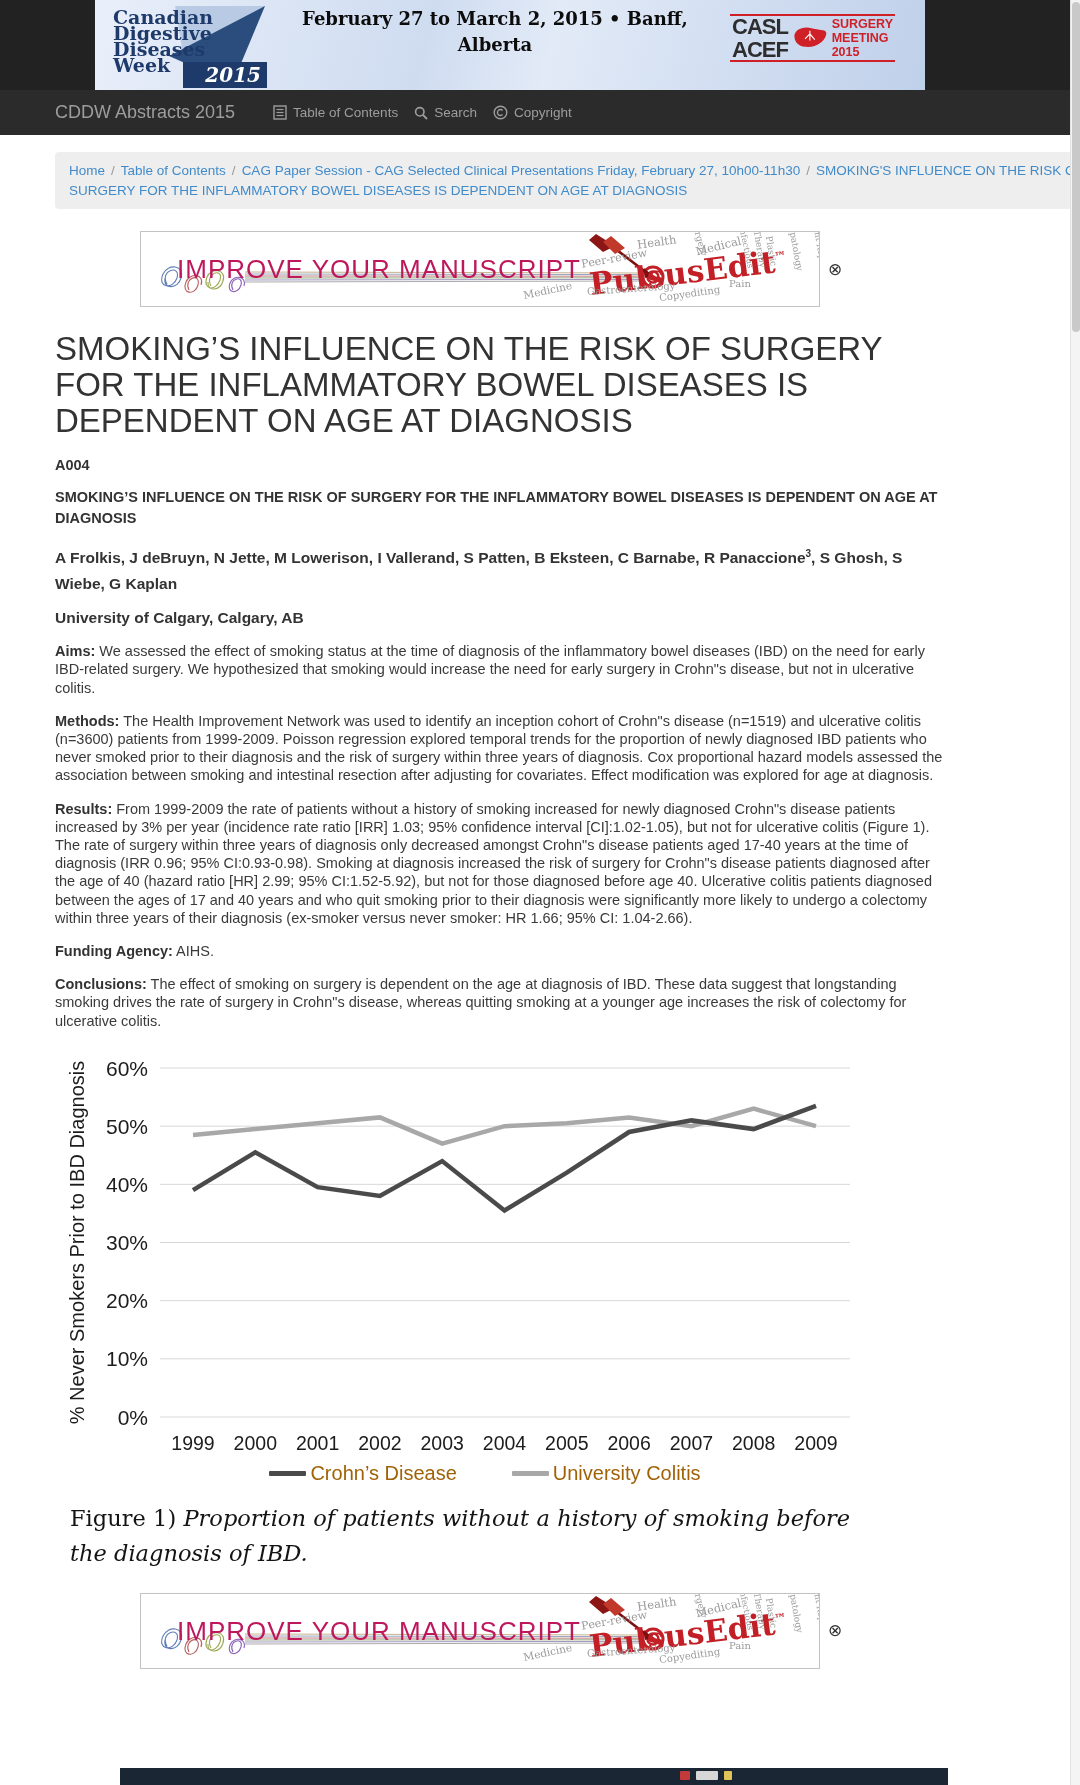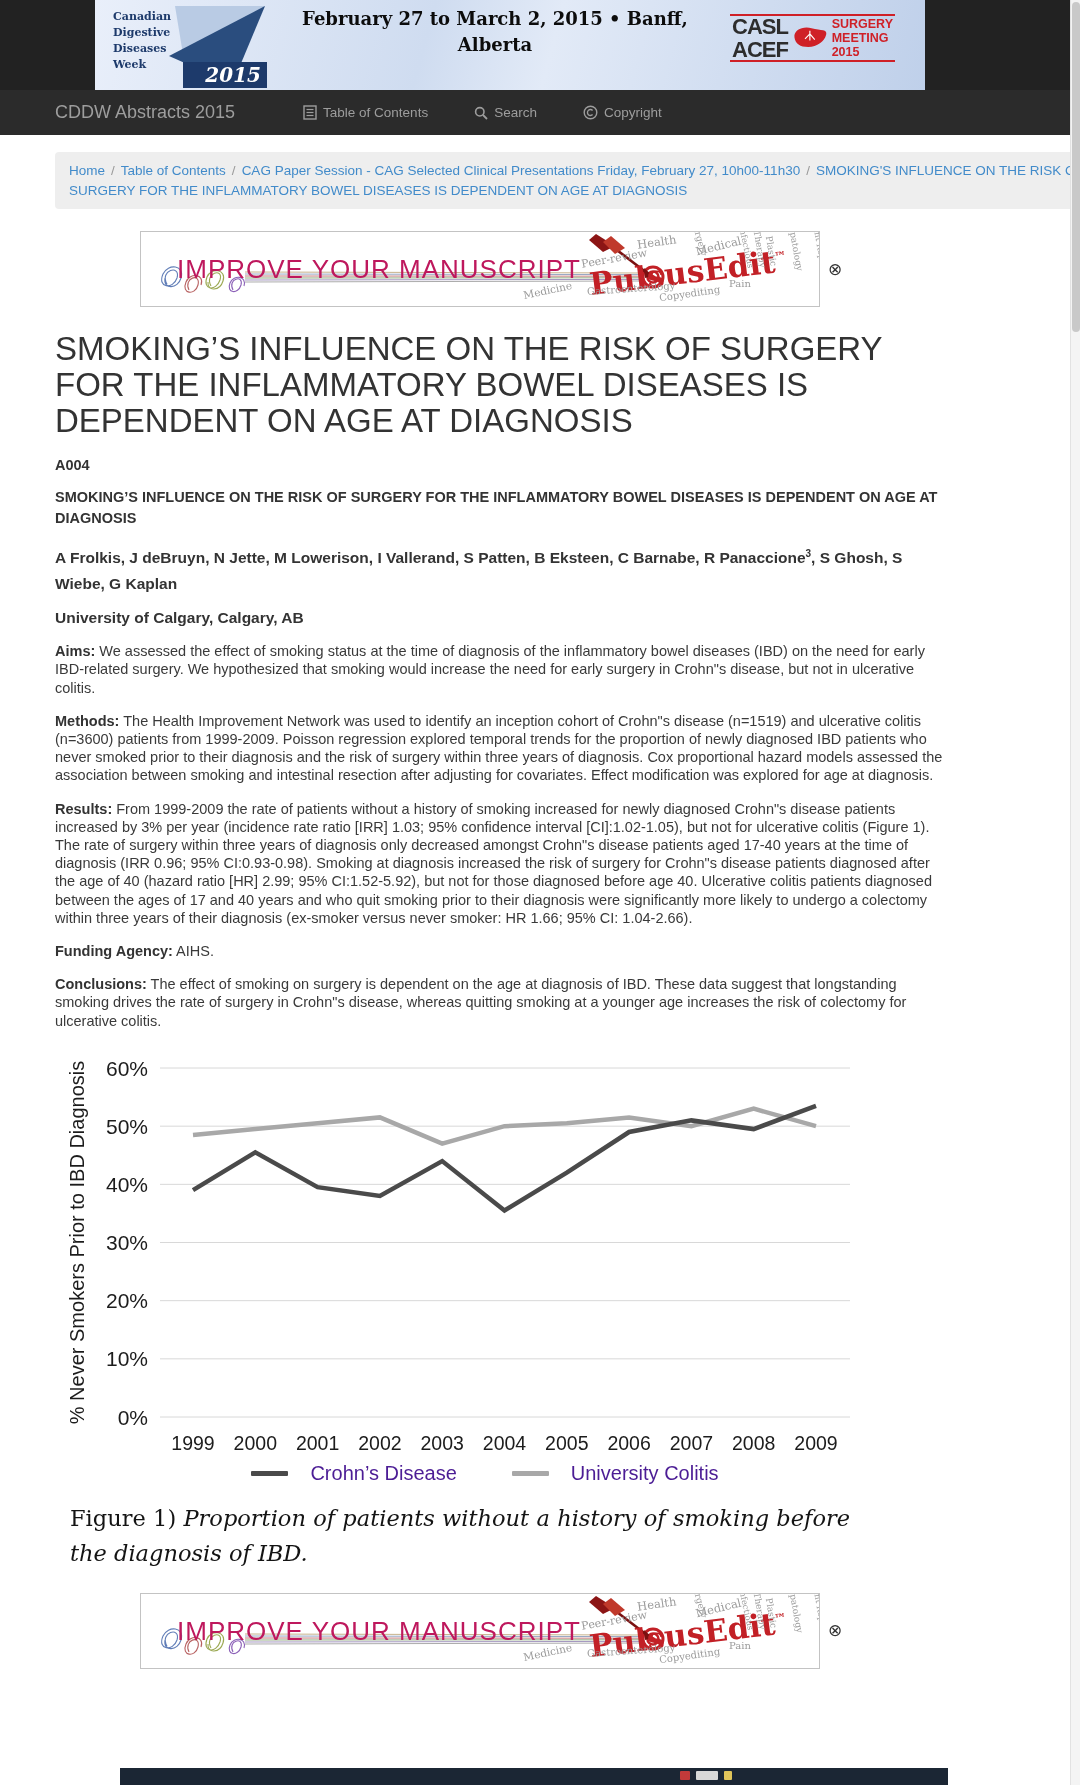--- a/index.html
+++ b/index.html
@@ -12,38 +12,38 @@
   .banner{
     position:absolute;left:95px;top:0;width:830px;height:90px;overflow:hidden;
     background:linear-gradient(105deg,#e9effa 0%,#cfdcf0 40%,#e2eaf7 55%,#bfd0ea 100%);
   }
   .cddw-logo{position:absolute;left:12px;top:2px;width:160px;height:86px;}
   .cddw-tri-light{position:absolute;left:68px;top:4px;width:90px;height:76px;background:#b9cbe4;
     clip-path:polygon(0 0,100% 0,14% 100%);}
   .cddw-tri{position:absolute;left:62px;top:4px;width:96px;height:78px;background:#2a4d7e;
     clip-path:polygon(100% 0,66% 100%,0 64%);}
   .cddw-text{position:absolute;left:6px;top:7px;font-family:"DejaVu Serif",serif;font-weight:bold;
-    color:#1d3a6b;font-size:11px;line-height:16px;}
+    color:#1d3a6b;font-size:19px;line-height:16px;}
   .cddw-year-band{position:absolute;right:0;bottom:0;width:84px;height:26px;background:#1d3a6b;
     color:#ffffff;font-family:"DejaVu Serif",serif;font-style:italic;font-weight:bold;
     font-size:20px;text-align:right;padding-right:6px;box-sizing:border-box;line-height:26px;}
   .banner-center{position:absolute;left:190px;top:6px;width:420px;text-align:center;
     font-family:"DejaVu Serif",serif;color:#0c0c0c;}
   .banner-title{font-size:28px;font-weight:bold;line-height:32px;}
   .banner-dates{font-size:18px;font-weight:bold;line-height:26px;}
   .casl-logo{position:absolute;right:30px;top:14px;width:165px;height:48px;
     border-top:2px solid #cf2027;border-bottom:2px solid #cf2027;
     display:flex;align-items:center;gap:4px;padding:2px 2px;box-sizing:border-box;}
   .casl-names{display:flex;flex-direction:column;font-weight:bold;font-size:22px;line-height:23px;
     color:#2d2d2d;letter-spacing:-1px;font-family:"Liberation Sans",sans-serif;}
   .casl-meeting{display:flex;flex-direction:column;color:#cf2027;font-weight:bold;
     font-size:12.5px;line-height:14px;letter-spacing:0;}
   
   .navbar{background:#2b2b2b;height:45px;width:100%;display:flex;align-items:center;
-    padding-left:55px;box-sizing:border-box;gap:46px;}
+    padding-left:55px;box-sizing:border-box;gap:16px;}
   .nav-brand{color:#9d9d9d;font-size:18px;margin-right:22px;cursor:pointer;}
   .nav-item{color:#9d9d9d;font-size:13.5px;display:flex;align-items:center;gap:6px;cursor:pointer;}
   .nav-item svg{display:block;}
   
   .content{padding:0 55px;}
   .breadcrumb{margin-top:17px;background:#eeeeee;border-radius:4px;padding:9px 14px;
     font-size:13.5px;line-height:19.5px;width:1070px;box-sizing:border-box;margin-left:0;}
   .breadcrumb a{color:#428bca;text-decoration:none;cursor:pointer;}
   .breadcrumb .sep{color:#9a9a9a;padding:0 6px;}
   
@@ -65,21 +65,21 @@
   .article-subtitle{font-weight:bold;font-size:14.5px;line-height:21px;margin-top:14px;max-width:900px;}
   .authors{font-weight:bold;font-size:15.5px;line-height:26px;margin-top:12px;max-width:900px;}
   .authors sup{font-size:10px;}
   .affiliation{font-weight:bold;font-size:15.5px;margin-top:12px;}
   .abstract-sections p{font-size:14.5px;line-height:18.2px;margin:15px 0 0 0;max-width:895px;color:#3a3a3a;}
   .abstract-sections b{color:#333;}
   
   .chart-wrap{margin:22px 0 0 5px;width:850px;}
   .chart-legend{width:850px;margin-left:5px;display:flex;justify-content:center;gap:55px;
     margin-top:2px;align-items:center;}
-  .legend-item{display:flex;align-items:center;gap:22px;font-size:20px;color:#4c1d95;}
+  .legend-item{display:flex;align-items:center;gap:4px;font-size:20px;color:#a16207;}
   .legend-swatch{width:37px;height:4.5px;border-radius:1px;display:inline-block;}
   .figure-caption{font-family:"DejaVu Serif",serif;font-size:22.5px;line-height:35px;
     width:780px;margin:16px 0 0 15px;color:#141414;text-align:justify;}
   .figure-caption .cap-label{font-weight:normal;font-style:normal;}
   .figure-caption .cap-text{font-style:italic;}
   
   .footer-strip{position:absolute;left:120px;bottom:0;width:828px;height:17px;background:#1b2634;}
   .footer-strip .spark{position:absolute;top:3px;height:9px;border-radius:1px;}
   
   .scrollbar-track{position:absolute;right:0;top:0;width:10px;height:100%;background:#f4f4f4;

